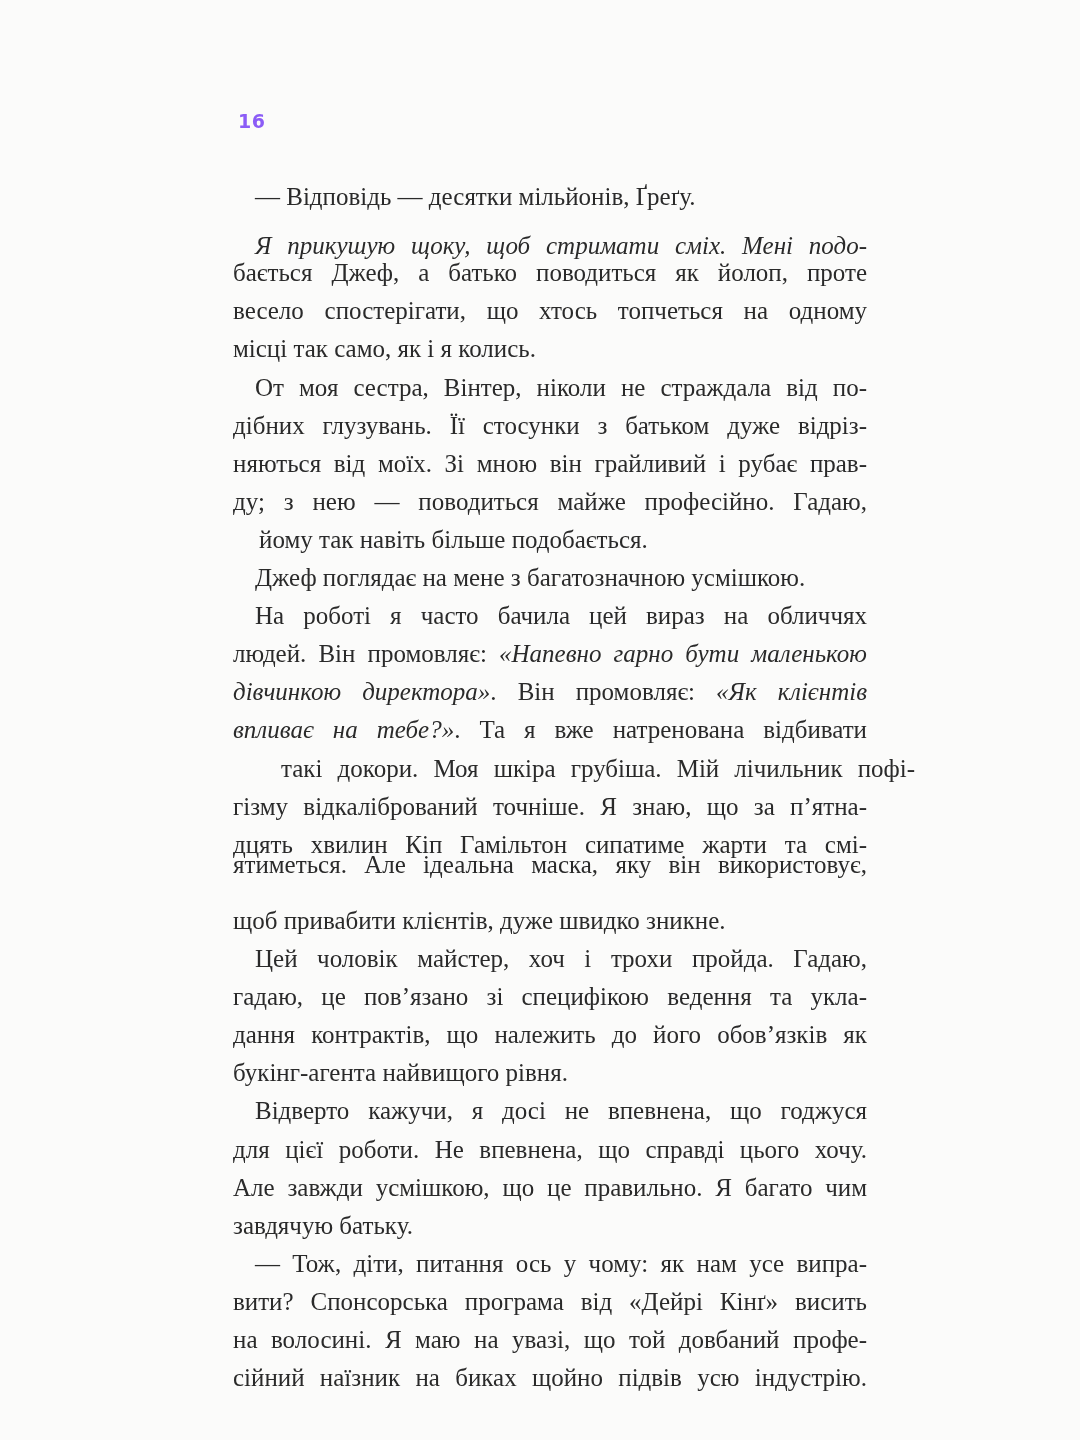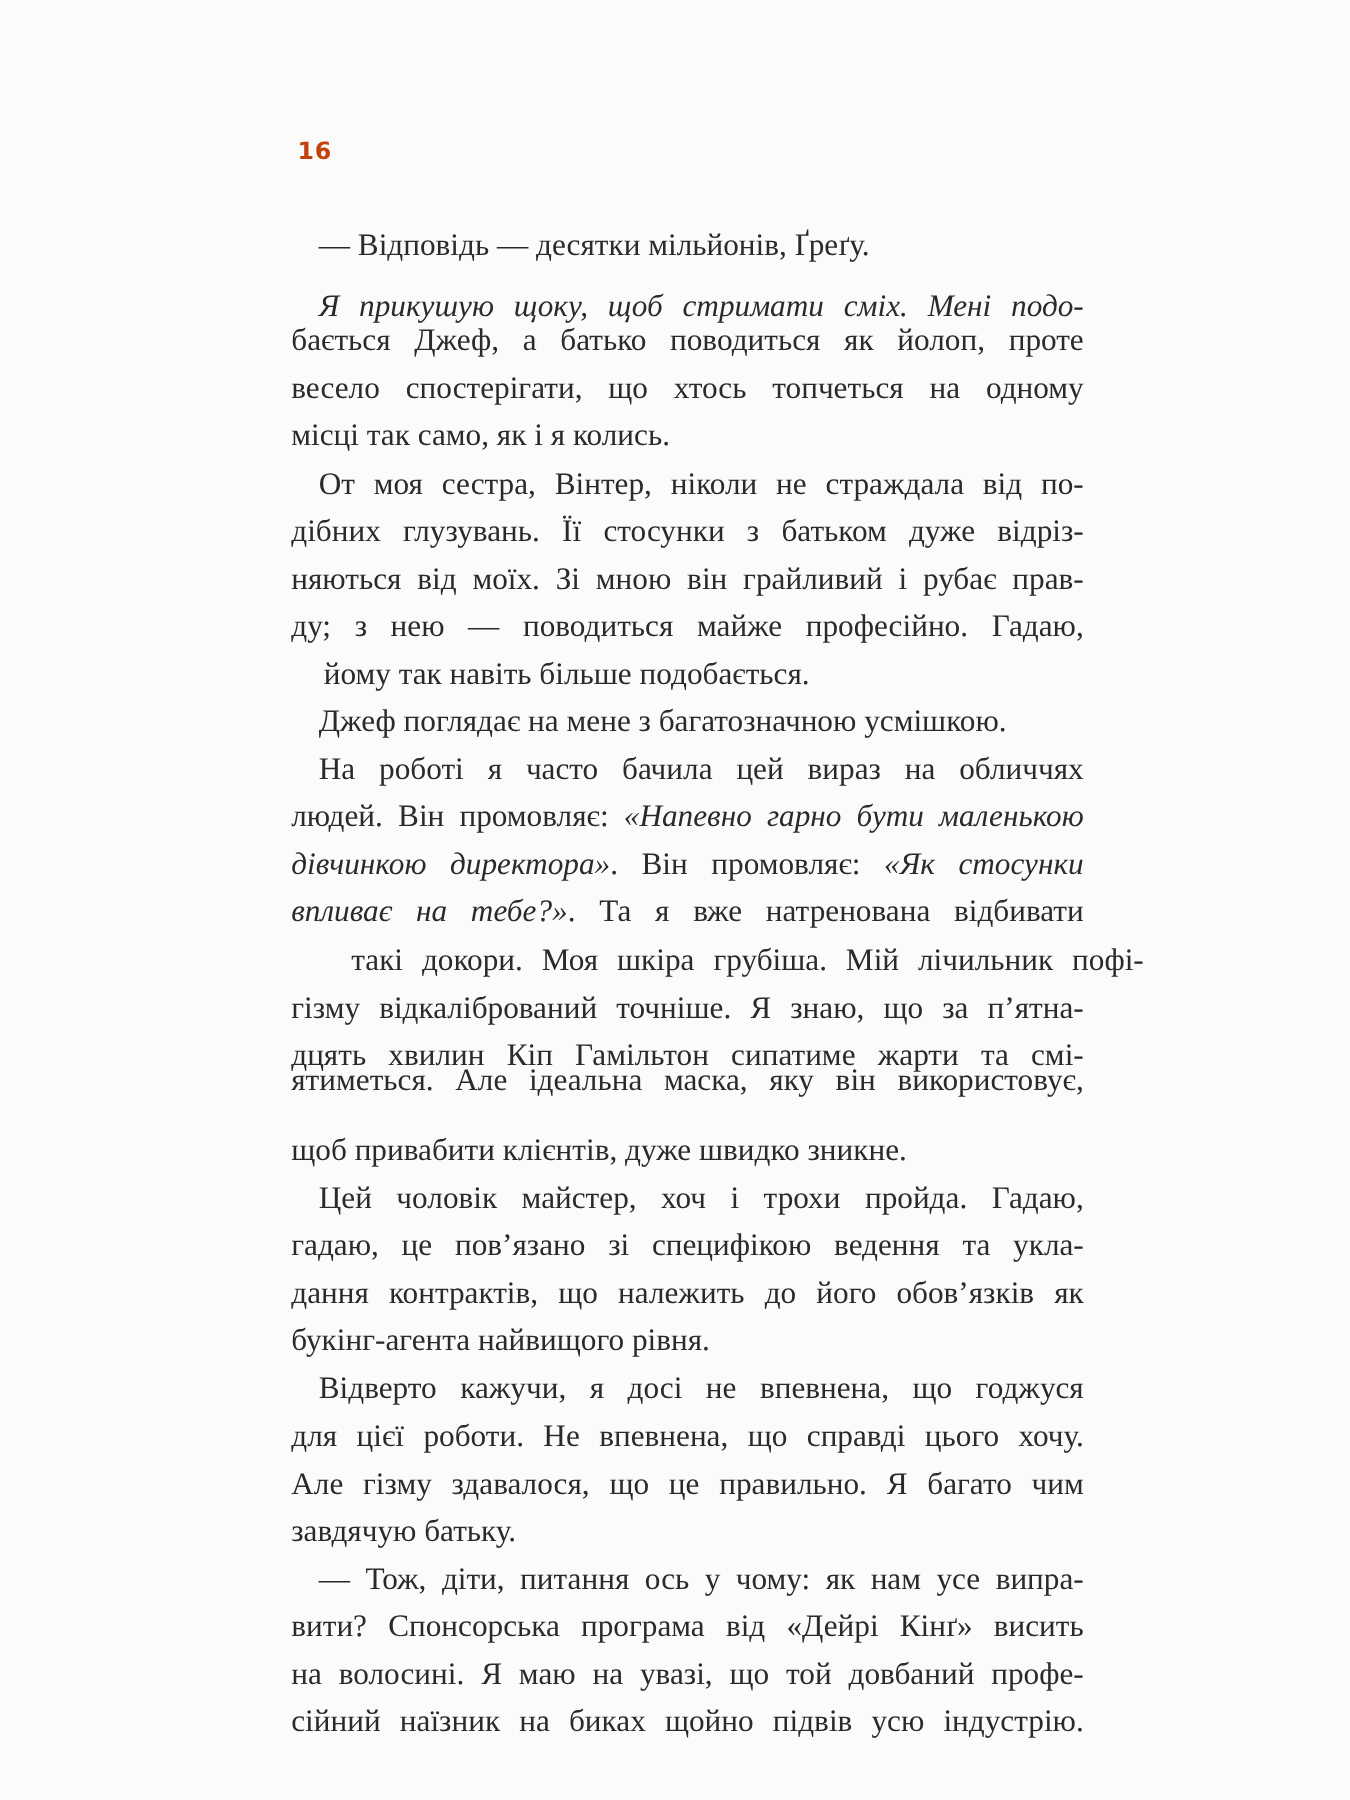--- a/index.html
+++ b/index.html
@@ -19,21 +19,21 @@
     width: 1080px; height: 1440px;
     background: #fbfbfa;
   }
   .page-number {
     position: absolute;
     left: 238px;
     top: 110px;
     font-family: "DejaVu Sans", sans-serif;
     font-size: 19px;
     font-weight: bold;
-    color: #c2410c;
+    color: #8b5cf6;
     letter-spacing: 0.5px;
   }
   .text-block {
     position: absolute;
     left: 233px;
     top: 178px;
     width: 634px;
     font-family: "Liberation Serif", "DejaVu Serif", serif;
     font-size: 25px;
     color: #2a2a2a;
@@ -64,33 +64,33 @@
       <div class="line" style="top: 114.3px;">весело спостерігати, що хтось топчеться на одному</div>
       <div class="line last" style="top: 152.4px;">місці так само, як і я колись.</div>
       <div class="line indent" style="top: 190.5px;">От моя сестра, Вінтер, ніколи не страждала від по-</div>
       <div class="line" style="top: 228.6px;">дібних глузувань. Її стосунки з батьком дуже відріз-</div>
       <div class="line" style="top: 266.7px;">няються від моїх. Зі мною він грайливий і рубає прав-</div>
       <div class="line" style="top: 304.8px;">ду; з нею — поводиться майже професійно. Гадаю,</div>
       <div class="line last" style="top: 342.9px; margin-left: 26px;">йому так навіть більше подобається.</div>
       <div class="line indent last" style="top: 381px;">Джеф поглядає на мене з багатозначною усмішкою.</div>
       <div class="line indent" style="top: 419.1px;">На роботі я часто бачила цей вираз на обличчях</div>
       <div class="line" style="top: 457.2px;"><span>людей. Він промовляє: </span><span class="ital">«Напевно гарно бути маленькою</span></div>
-      <div class="line" style="top: 495.3px;"><span class="ital">дівчинкою директора»</span><span>. Він промовляє: </span><span class="ital">«Як стосунки</span></div>
+      <div class="line" style="top: 495.3px;"><span class="ital">дівчинкою директора»</span><span>. Він промовляє: </span><span class="ital">«Як клієнтів</span></div>
       <div class="line" style="top: 533.4px;"><span class="ital">впливає на тебе?»</span><span>. Та я вже натренована відбивати</span></div>
       <div class="line" style="top: 571.5px; margin-left: 48px;">такі докори. Моя шкіра грубіша. Мій лічильник пофі-</div>
       <div class="line" style="top: 609.6px;">гізму відкалібрований точніше. Я знаю, що за п’ятна-</div>
       <div class="line" style="top: 647.7px;">дцять хвилин Кіп Гамільтон сипатиме жарти та смі-</div>
       <div class="line" style="top: 668px;">ятиметься. Але ідеальна маска, яку він використовує,</div>
       <div class="line last" style="top: 723.9px;">щоб привабити клієнтів, дуже швидко зникне.</div>
       <div class="line indent" style="top: 762px;">Цей чоловік майстер, хоч і трохи пройда. Гадаю,</div>
       <div class="line" style="top: 800.1px;">гадаю, це пов’язано зі специфікою ведення та укла-</div>
       <div class="line" style="top: 838.2px;">дання контрактів, що належить до його обов’язків як</div>
       <div class="line last" style="top: 876.3px;">букінг-агента найвищого рівня.</div>
       <div class="line indent" style="top: 914.4px;">Відверто кажучи, я досі не впевнена, що годжуся</div>
       <div class="line" style="top: 952.5px;">для цієї роботи. Не впевнена, що справді цього хочу.</div>
-      <div class="line" style="top: 990.6px;">Але гізму здавалося, що це правильно. Я багато чим</div>
+      <div class="line" style="top: 990.6px;">Але завжди усмішкою, що це правильно. Я багато чим</div>
       <div class="line last" style="top: 1028.7px;">завдячую батьку.</div>
       <div class="line indent" style="top: 1066.8px;">— Тож, діти, питання ось у чому: як нам усе випра-</div>
       <div class="line" style="top: 1104.9px;">вити? Спонсорська програма від «Дейрі Кінґ» висить</div>
       <div class="line" style="top: 1143px;">на волосині. Я маю на увазі, що той довбаний профе-</div>
       <div class="line" style="top: 1181.1px;">сійний наїзник на биках щойно підвів усю індустрію.</div>
     </div>
 </div>
 
 </body></html>

